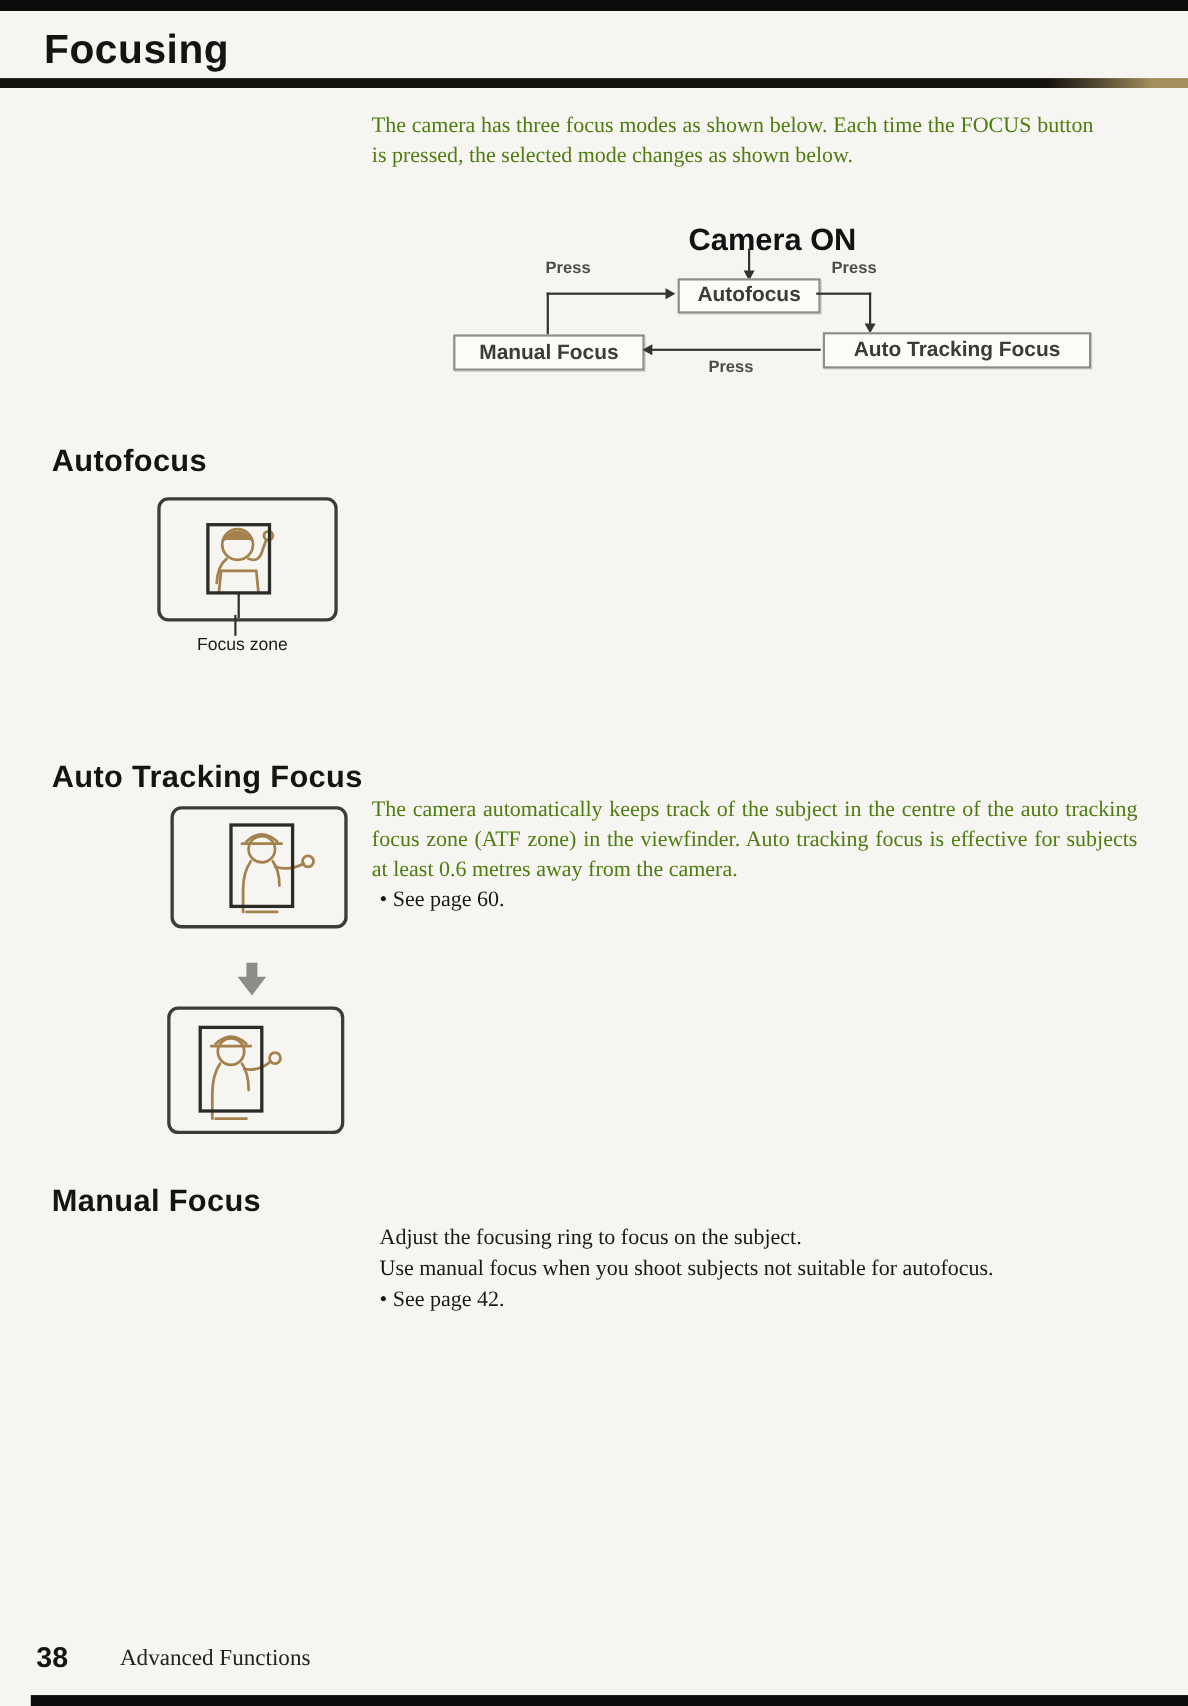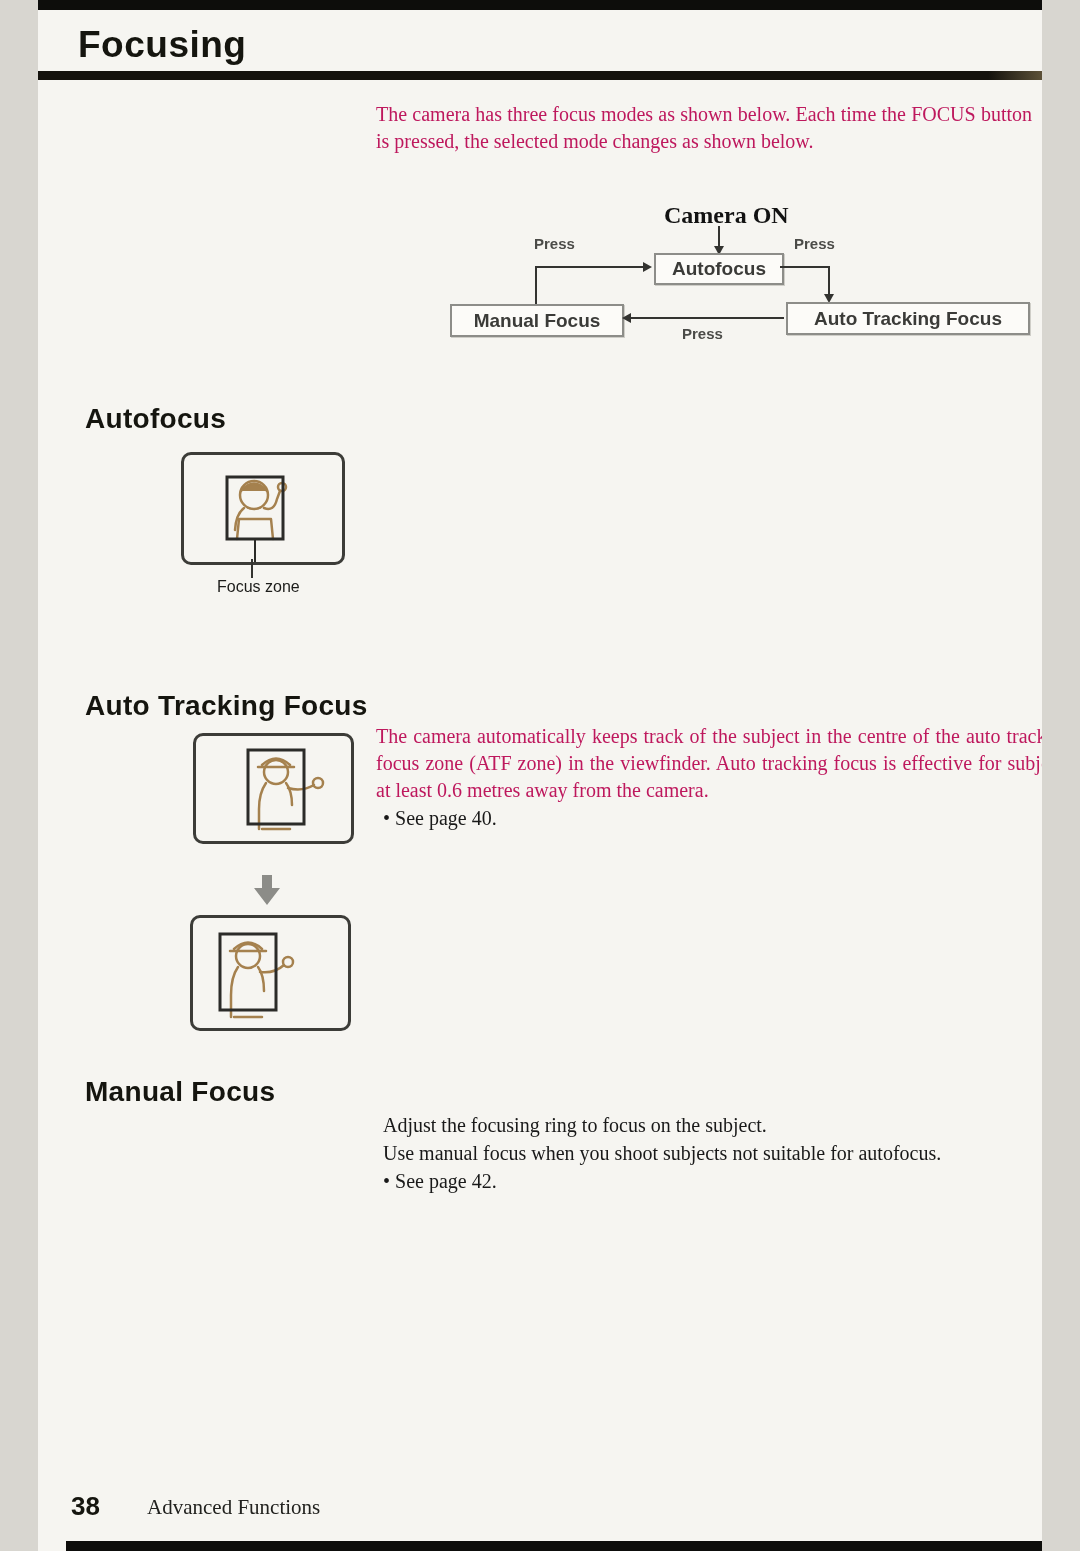--- a/index.html
+++ b/index.html
@@ -1,41 +1,41 @@
 <!DOCTYPE html>
 <html><head>
 <meta charset="utf-8">
 <style>
   html,body{margin:0;padding:0;background:#d8d6d0;}
   .page{
-    position:relative;width:1004px;height:1551px;margin:0 auto;
+    position:relative;width:1080px;height:1551px;margin:0 auto;
     background:#f6f5f1;overflow:hidden;
     font-family:"Liberation Serif", serif;color:#1e1e1e;
   }
   .abs{position:absolute;}
   .topbar{left:0;top:0;width:1080px;height:10px;background:#0d0d0b;}
   .bottombar{left:28px;top:1541px;width:1052px;height:10px;background:#0d0d0b;}
   .title{
     left:40px;top:24px;font-family:"Liberation Sans",sans-serif;
     font-weight:bold;font-size:37px;color:#15150f;letter-spacing:0.5px;
   }
   .title-rule{
     left:0;top:71px;width:1080px;height:9px;
     background:linear-gradient(to right,#14120d 0%,#14120d 88%,#5c5138 93%,#a28f5d 97%,#a28f5d 100%);
   }
   .body-text{
-    font-size:20px;line-height:27px;text-align:justify;color:#be185d;
+    font-size:20px;line-height:27px;text-align:justify;color:#4d7c0f;
   }
   .h2{
     font-family:"Liberation Sans",sans-serif;font-weight:bold;
     font-size:28px;color:#15150f;letter-spacing:0.3px;
   }
   .diag-label{
-    font-family:Liberation Serif, serif;font-weight:bold;
-    font-size:24px;color:#121212;
+    font-family:Liberation Sans, sans-serif;font-weight:bold;
+    font-size:28px;color:#121212;
   }
   .press{
     font-family:Liberation Sans, sans-serif;font-weight:bold;
     font-size:15px;color:#4b4b48;
   }
   .dbox{
     border:2px solid #8d8d89;background:#fcfbf8;color:#3b3b38;
     font-family:"Liberation Sans",sans-serif;font-weight:bold;font-size:19px;
     display:flex;align-items:center;justify-content:center;
     box-shadow:1px 1px 0 #cfcec8;
@@ -129,21 +129,21 @@
         <path d="M90 47 q6 8 6 22"></path>
         <path d="M92 52 q14 4 26 -3"></path>
         <circle cx="122" cy="47" r="5"></circle>
         <path d="M66 93 h28"></path>
       </g>
       <rect x="52" y="14" width="56" height="74" fill="none" stroke="#2b2b28" stroke-width="3"></rect>
     </svg>
   </div>
 
   <div class="abs body-text" style="left:338px;top:723px;width:696px;">The camera automatically keeps track of the subject in the centre of the auto tracking focus zone (ATF zone) in the viewfinder. Auto tracking focus is effective for subjects at least 0.6 metres away from the camera.</div>
-  <div class="abs note-line" style="left:345px;top:804px;">• See page 40.</div>
+  <div class="abs note-line" style="left:345px;top:804px;">• See page 60.</div>
 
   <div class="abs" style="left:216px;top:875px;">
     <svg width="26" height="30" viewBox="0 0 26 30">
       <polygon points="8,0 18,0 18,13 26,13 13,30 0,13 8,13" fill="#8c8c88"></polygon>
     </svg>
   </div>
 
   <div class="abs illu" style="left:152px;top:915px;width:155px;height:110px;">
     <svg width="155" height="110" viewBox="0 0 155 110">
       <g stroke="#a5814e" stroke-width="2.5" fill="none" stroke-linecap="round">

